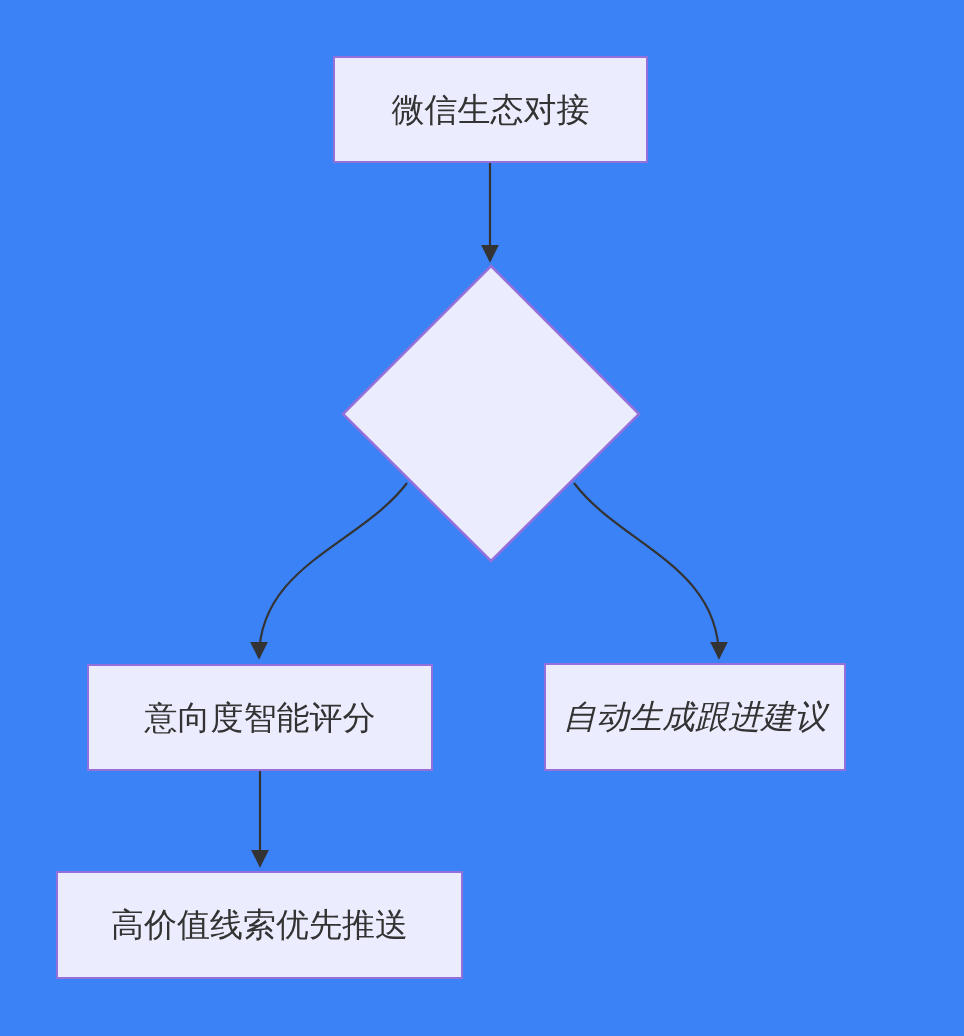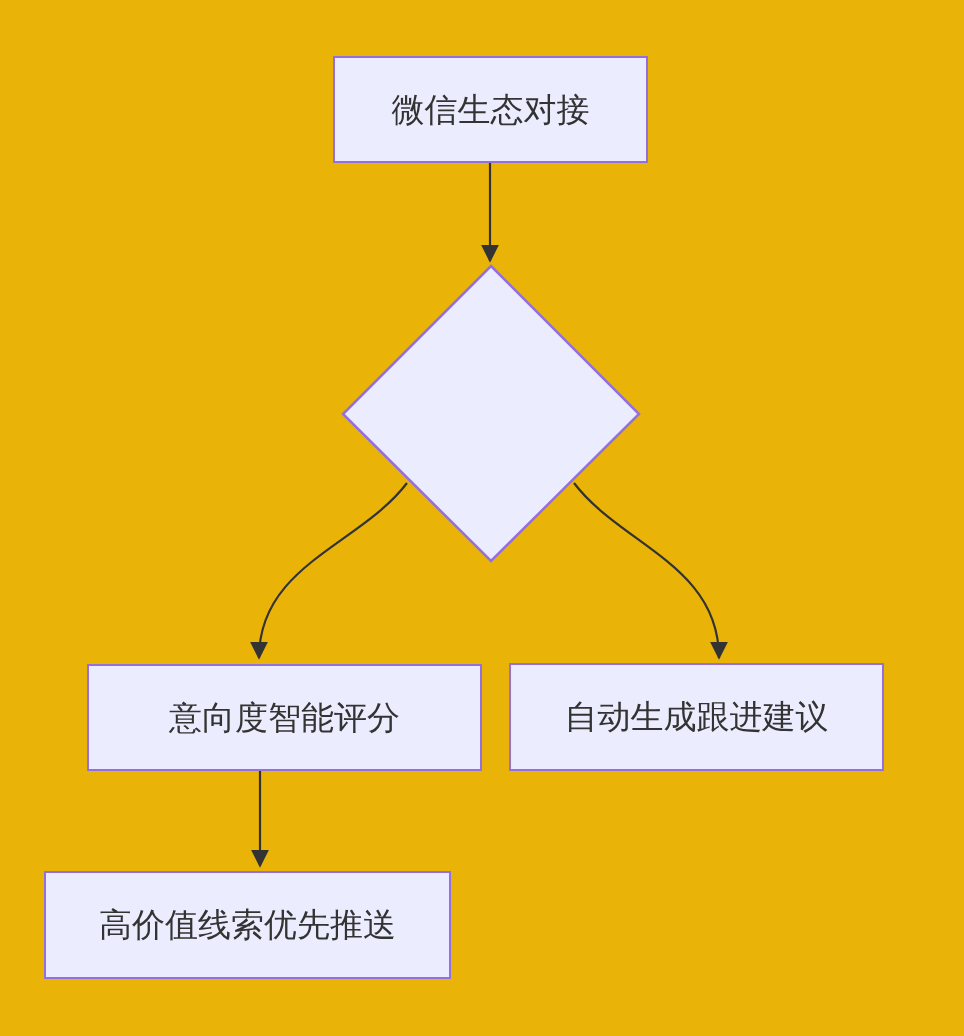--- a/index.html
+++ b/index.html
@@ -5,21 +5,21 @@
   html, body {
     margin: 0;
     padding: 0;
     background: #ffffff;
     font-family: "Liberation Sans", "DejaVu Sans", sans-serif;
   }
   .canvas {
     position: relative;
     width: 964px;
     height: 1036px;
-    background: #eab308;
+    background: #3b82f6;
     overflow: hidden;
   }
   .edge-layer {
     position: absolute;
     left: 0;
     top: 0;
     width: 964px;
     height: 1036px;
   }
   .edge-layer path.edge {
@@ -77,25 +77,25 @@
     <path class="edge" d="M 260,771 L 260,866" marker-end="url(#arrow)"></path>
 
     <polygon class="shape-diamond" points="491,266 639,414 491,561 343,414"></polygon>
   </svg>
 
   <div class="node" style="left:333px; top:56px; width:315px; height:107px;">
     <span>微信生态对接</span>
   </div>
 
 
-  <div class="node" style="left:87px; top:664px; width:395px; height:107px;">
+  <div class="node" style="left:87px; top:664px; width:346px; height:107px;">
     <span>意向度智能评分</span>
   </div>
 
-  <div class="node" style="left:509px; top:663px; width:375px; height:108px;">
+  <div class="node" style="left:544px; top:663px; width:302px; height:108px;font-style:italic;">
     <span>自动生成跟进建议</span>
   </div>
 
-  <div class="node" style="left:44px; top:871px; width:407px; height:108px;">
+  <div class="node" style="left:56px; top:871px; width:407px; height:108px;">
     <span>高价值线索优先推送</span>
   </div>
 
 </div>
 
 </body></html>

